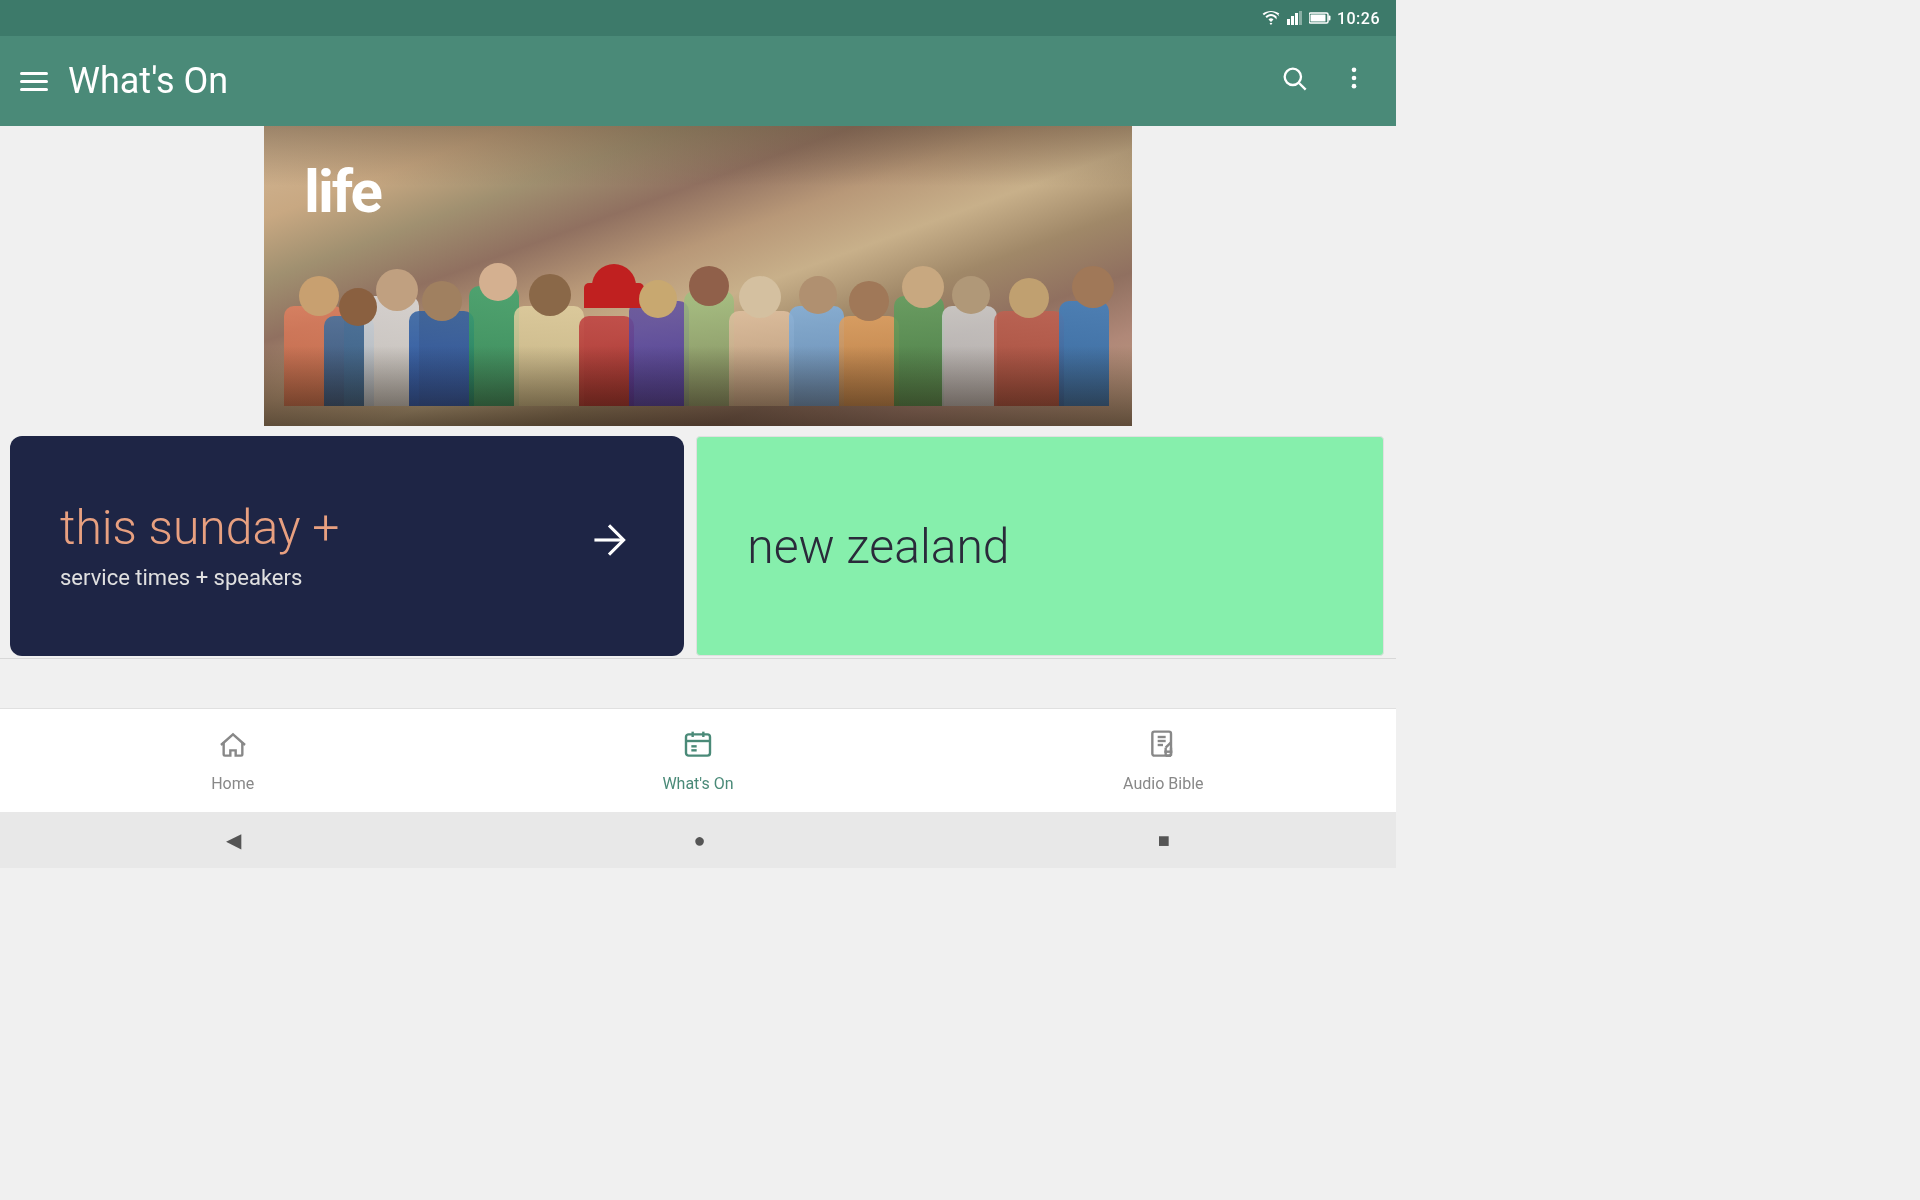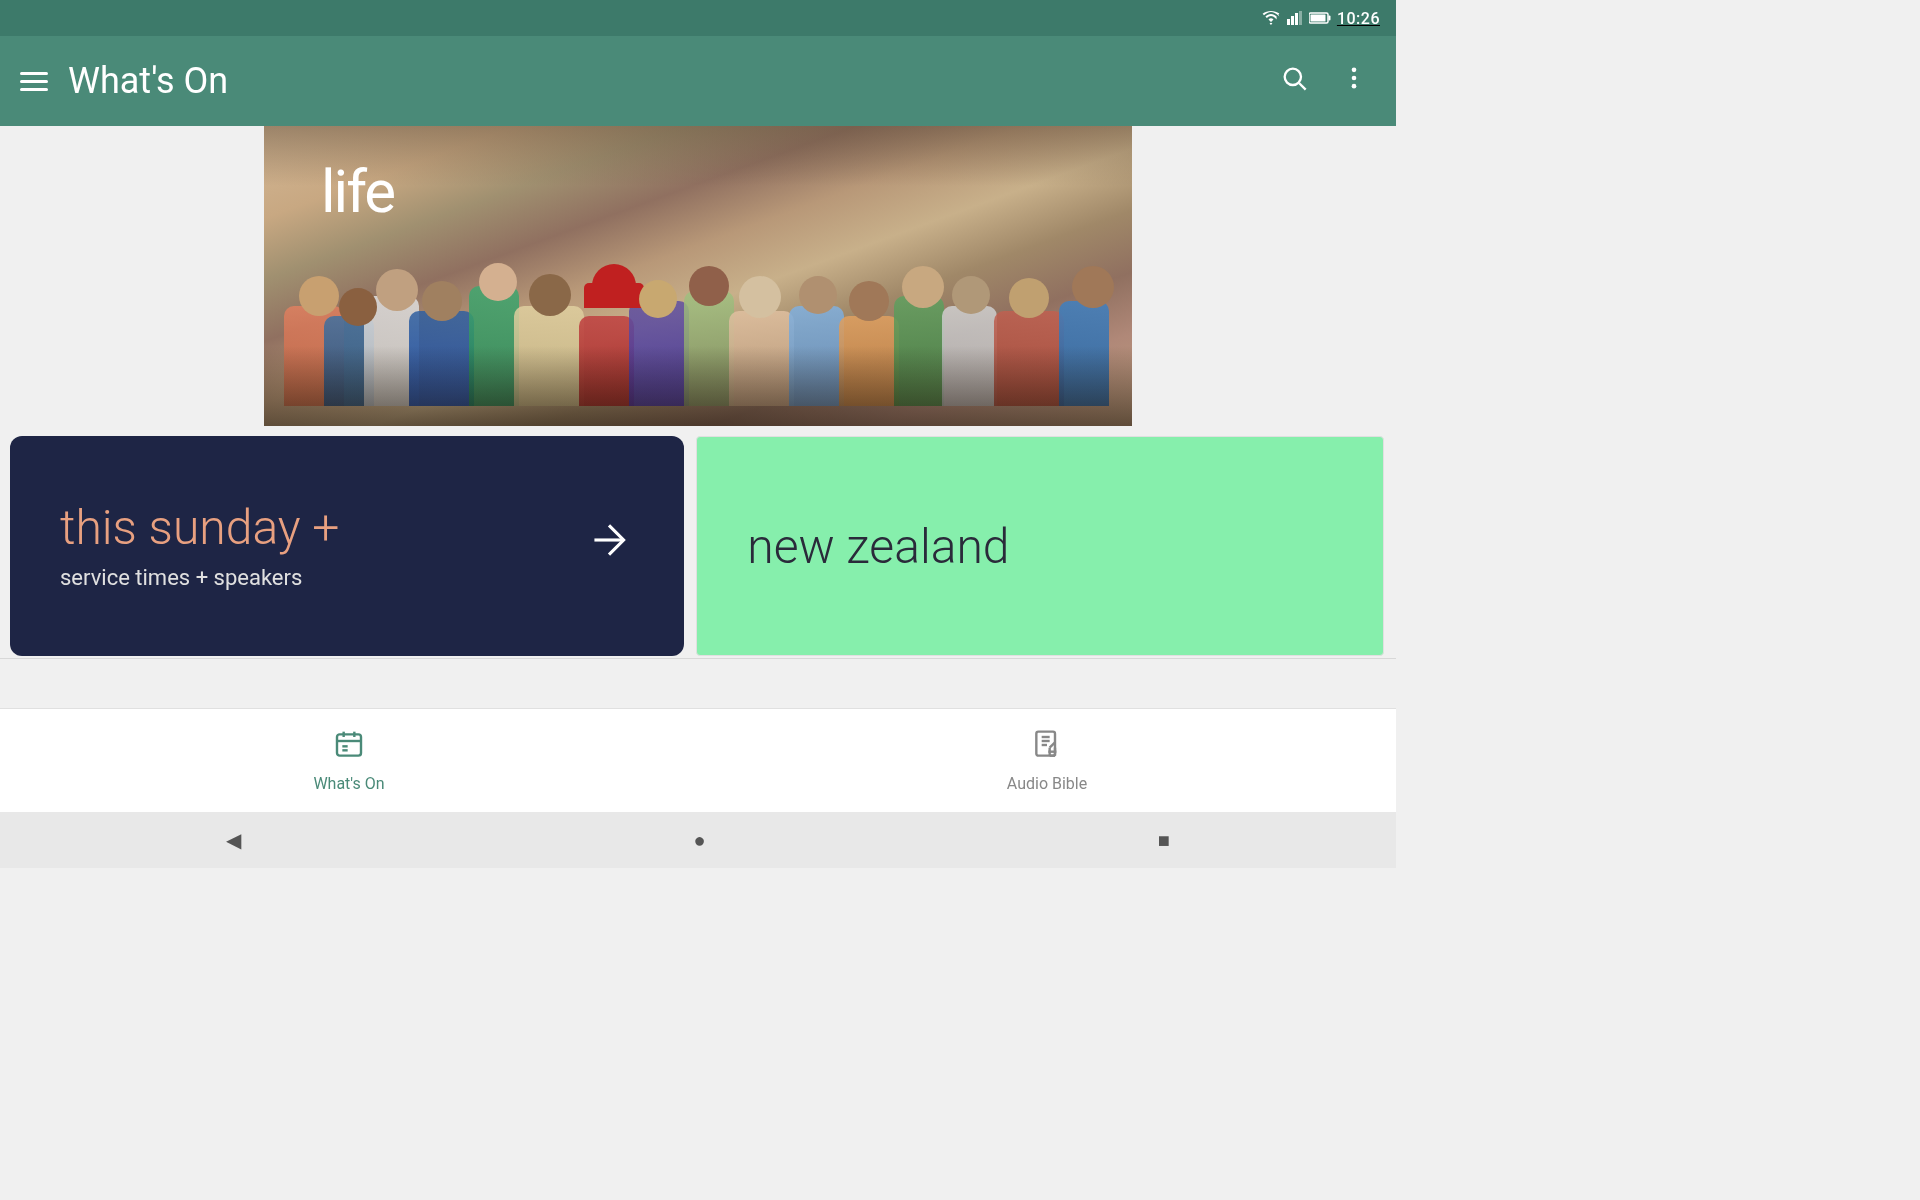--- a/index.html
+++ b/index.html
@@ -26,21 +26,20 @@
       align-items: center;
       justify-content: flex-end;
       padding: 0 16px;
       gap: 8px;
     }
 
     .status-bar-icons {
       display: flex;
       align-items: center;
       gap: 6px;
-      text-decoration: underline;
     }
 
     .status-time {
       color: white;
       font-size: 16px;
       font-weight: 500;
       letter-spacing: 0.5px;
     }
 
     
@@ -90,24 +89,24 @@
       width: 868px;
       height: 300px;
       position: relative;
       overflow: hidden;
       background: linear-gradient(180deg, #c8b090 0%, #a08060 30%, #907050 60%, #806040 100%);
     }
 
     .hero-logo {
       position: absolute;
       top: 30px;
-      left: 57px;
+      left: 40px;
       color: white;
       font-size: 60px;
-      font-weight: 400;
+      font-weight: 700;
       letter-spacing: -2px;
     }
 
     .hero-tagline {
       position: absolute;
       bottom: 30px;
       right: 40px;
       color: white;
       font-size: 48px;
       font-weight: 300;
@@ -382,20 +381,29 @@
 
   <div class="card-right">
     <div class="card-right-title">new zealand</div>
   </div>
 </div>
 
 <div style="width:100%;height:1px;background:#d8d8d8;"></div>
 
 <div class="bottom-nav">
 
+  <div class="nav-item">
+    <span class="nav-icon">
+      <svg width="32" height="32" viewBox="0 0 24 24" fill="none" stroke="#888" stroke-width="1.8">
+        <path d="M3 12L12 4l9 8"></path>
+        <path d="M5 10v9a1 1 0 001 1h4v-4h4v4h4a1 1 0 001-1v-9"></path>
+      </svg>
+    </span>
+    <span class="nav-label">Home</span>
+  </div>
 
 
 
   <div class="nav-item active">
     <span class="nav-icon">
       <svg width="32" height="32" viewBox="0 0 24 24" fill="none" stroke="#4a8a78" stroke-width="1.8">
         <rect x="3" y="4" width="18" height="16" rx="2"></rect>
         <line x1="3" y1="9" x2="21" y2="9"></line>
         <line x1="8" y1="2" x2="8" y2="6"></line>
         <line x1="16" y1="2" x2="16" y2="6"></line>

